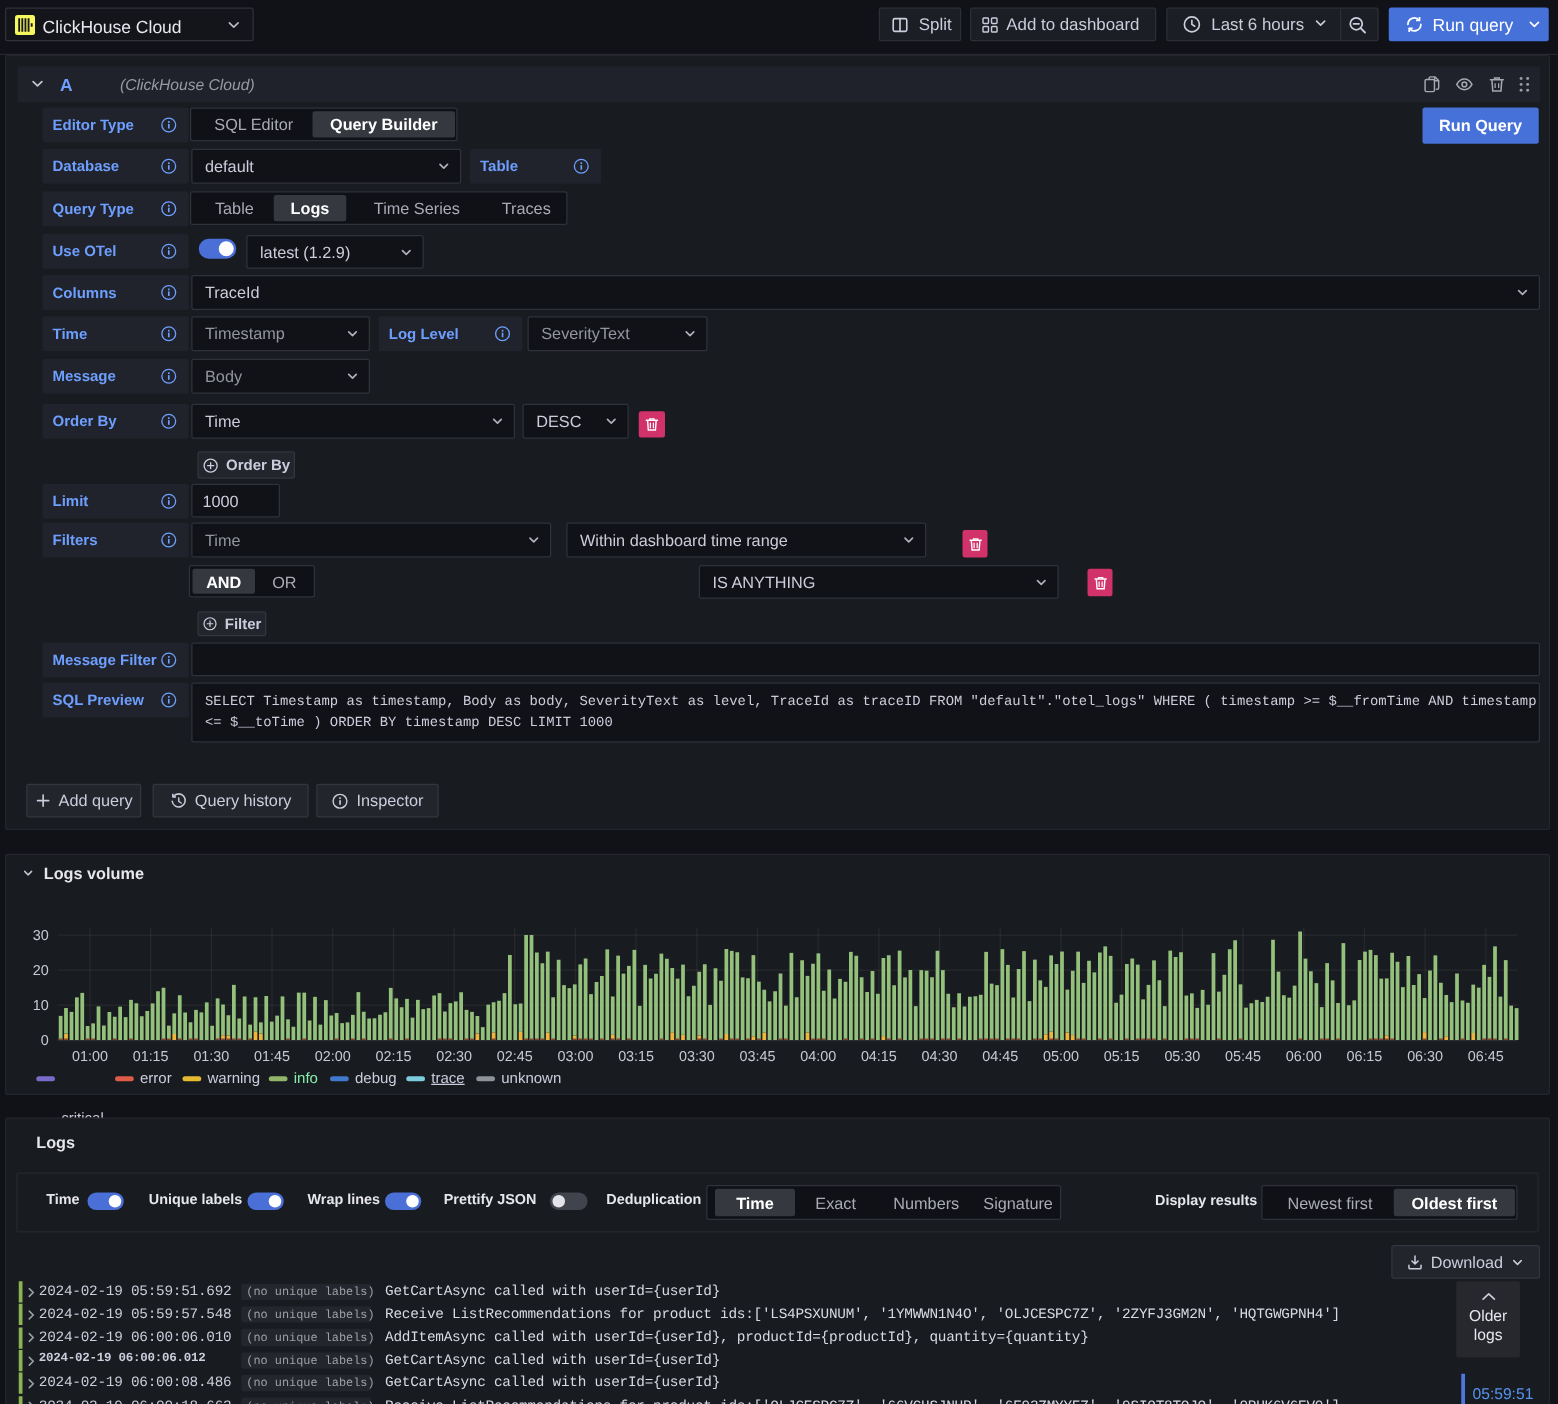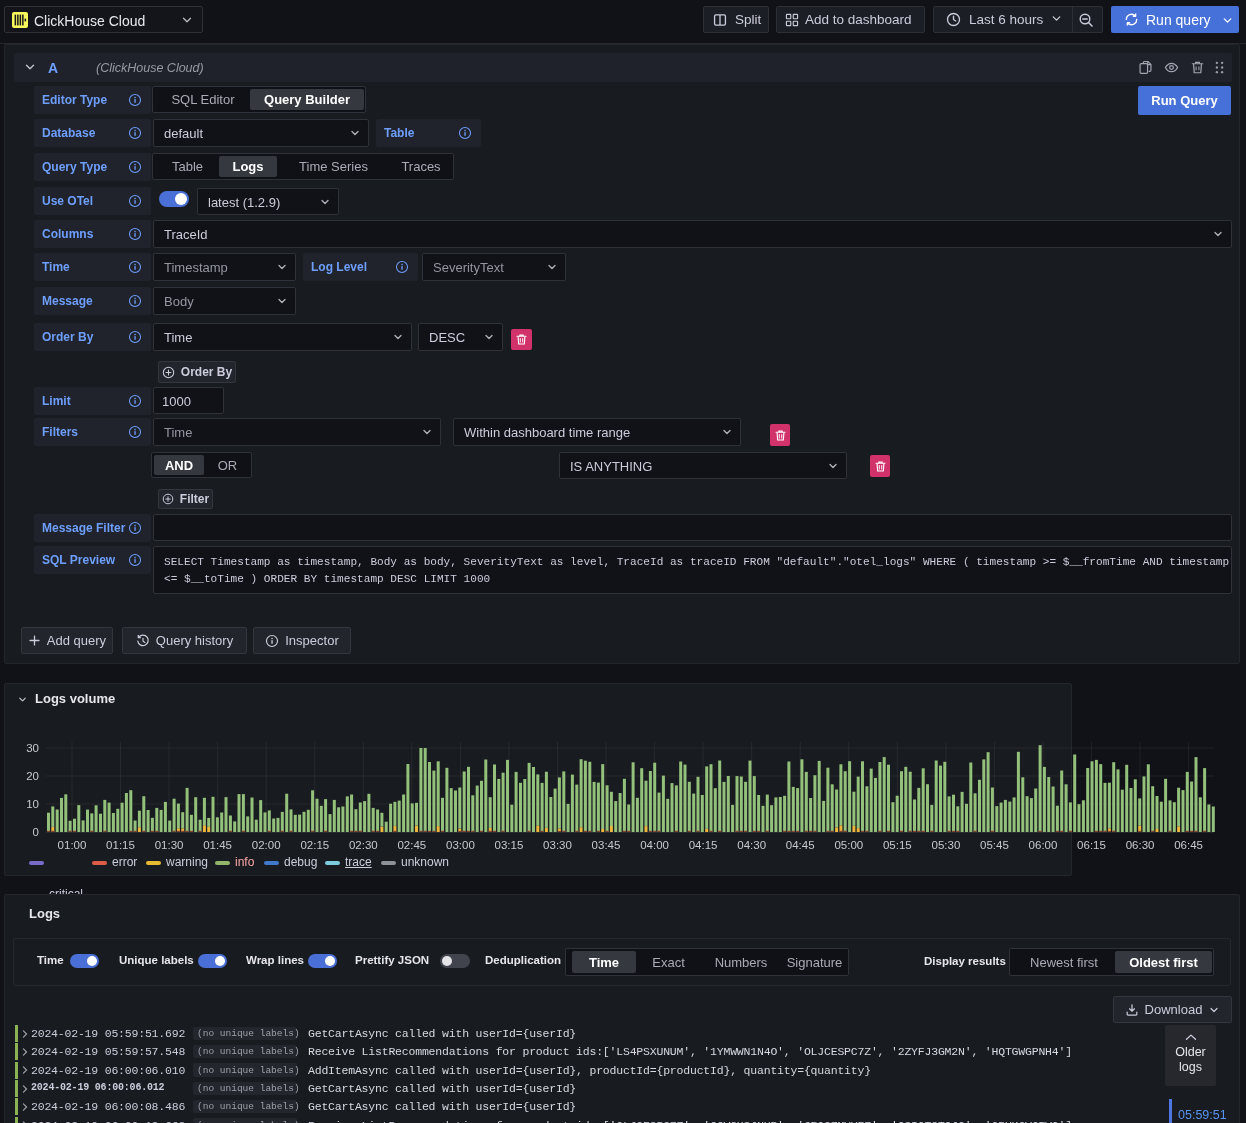--- a/index.html
+++ b/index.html
@@ -377,21 +377,21 @@
     <span style="font-size:13px;font-weight:500;">Query history</span>
   </div>
 <div class="pbtn" style="left:253px;top:627px;width:98px;height:27px;">
     <svg width="14" height="14" viewBox="0 0 16 16">
       <circle cx="8" cy="8" r="6.3" fill="none" stroke="#ccccdc" stroke-width="1.3"></circle>
       <rect x="7.3" y="7" width="1.5" height="4.2" fill="#ccccdc"></rect>
       <rect x="7.3" y="4.4" width="1.5" height="1.6" fill="#ccccdc"></rect>
     </svg>
     <span style="font-size:13px;font-weight:500;">Inspector</span>
   </div>
-<div class="panel" style="left:4px;top:683px;width:1068px;height:193px;">
+<div class="panel" style="left:4px;top:683px;width:1236px;height:193px;">
     <div class="abs" style="left:12px;top:7px;"><svg width="11" height="11" viewBox="0 0 16 16">
         <path d="M4 6l4 4 4-4" fill="none" stroke="#c1c3cc" stroke-width="1.8" stroke-linecap="round" stroke-linejoin="round"></path>
       </svg></div>
     <span class="abs" style="left:30px;top:7px;font-size:13px;font-weight:bold;color:#e6e6ec;">Logs volume</span>
     <svg width="1236" height="192" style="position:absolute;left:-4px;top:0;">
       <line x1="45" y1="64" x2="1213" y2="64" stroke="rgba(204,204,220,0.08)" stroke-width="1"></line>
       <line x1="45" y1="92" x2="1213" y2="92" stroke="rgba(204,204,220,0.08)" stroke-width="1"></line>
       <line x1="45" y1="120" x2="1213" y2="120" stroke="rgba(204,204,220,0.08)" stroke-width="1"></line>
       <line x1="71.0" y1="58" x2="71.0" y2="148" stroke="rgba(204,204,220,0.08)" stroke-width="1"></line>
       <text x="71.0" y="165" font-size="11.5" fill="#c7c9d1" text-anchor="middle" font-family="Liberation Sans">01:00</text>
@@ -856,21 +856,21 @@
       <rect x="1210.8" y="122.5" width="3" height="25.5" fill="#93c07a"></rect>
     </svg>
     <div style="position:absolute;left:-4px;top:172px;width:1236px;height:18px;">
       <div style="position:absolute;left:28px;top:5px;width:15px;height:4px;border-radius:2px;background:#7a6bcb;"></div>
       <span style="position:absolute;left:48px;top:-1px;font-size:12px;color:#ccccdc;margin-top:32px;">critical</span>
       <div style="position:absolute;left:91px;top:5px;width:15px;height:4px;border-radius:2px;background:#dd5b47;"></div>
       <span style="position:absolute;left:111px;top:-1px;font-size:12px;color:#ccccdc;">error</span>
       <div style="position:absolute;left:145px;top:5px;width:15px;height:4px;border-radius:2px;background:#e6ba31;"></div>
       <span style="position:absolute;left:165px;top:-1px;font-size:12px;color:#ccccdc;">warning</span>
       <div style="position:absolute;left:214px;top:5px;width:15px;height:4px;border-radius:2px;background:#93b56a;"></div>
-      <span style="position:absolute;left:234px;top:-1px;font-size:12px;color:#fca5a5;">info</span>
+      <span style="position:absolute;left:234px;top:-1px;font-size:12px;color:#86efac;">info</span>
       <div style="position:absolute;left:263px;top:5px;width:15px;height:4px;border-radius:2px;background:#4079cb;"></div>
       <span style="position:absolute;left:283px;top:-1px;font-size:12px;color:#ccccdc;">debug</span>
       <div style="position:absolute;left:324px;top:5px;width:15px;height:4px;border-radius:2px;background:#7cccde;"></div>
       <span style="position:absolute;left:344px;top:-1px;font-size:12px;color:#ccccdc;text-decoration:underline;">trace</span>
       <div style="position:absolute;left:380px;top:5px;width:15px;height:4px;border-radius:2px;background:#8d9299;"></div>
       <span style="position:absolute;left:400px;top:-1px;font-size:12px;color:#ccccdc;">unknown</span>
     </div>
   </div>
 <div class="panel" style="left:4px;top:894px;width:1236px;height:240px;">
     <span class="abs" style="left:24px;top:11px;font-size:13px;font-weight:bold;color:#e6e6ec;">Logs</span>

